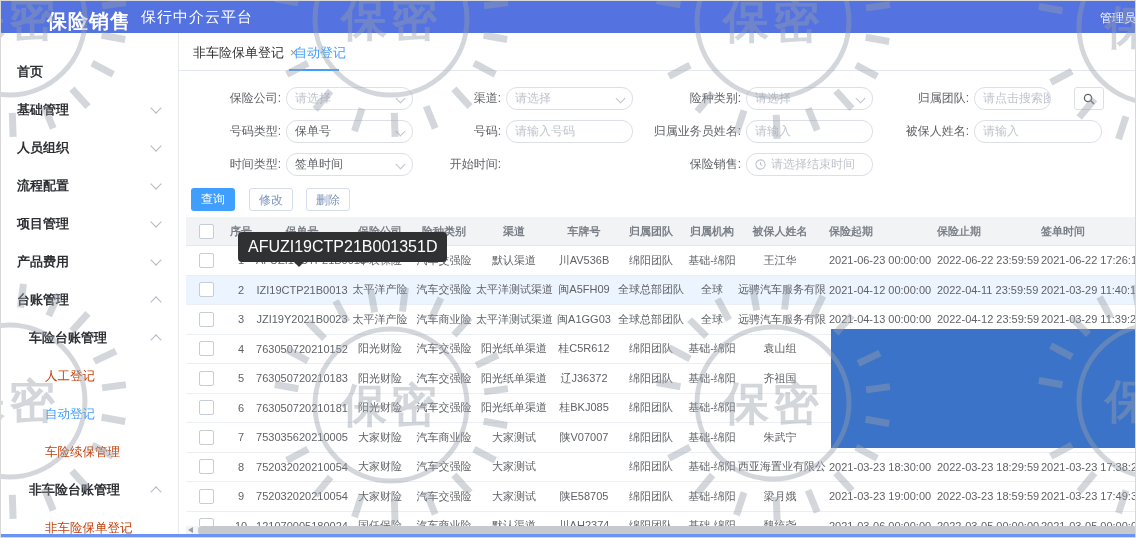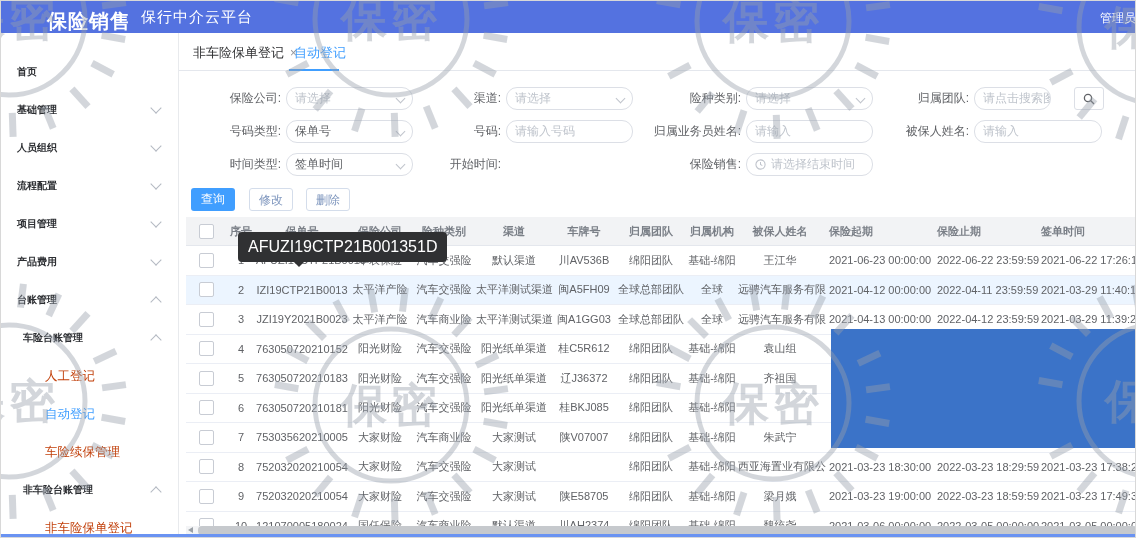--- a/index.html
+++ b/index.html
@@ -7,23 +7,23 @@
   .app{position:relative;width:1136px;height:538px;background:#fff;overflow:hidden;border:1px solid #d8d8d8;box-sizing:border-box;}
 
   
   .topbar{position:absolute;left:0;top:0;width:1136px;height:32px;background:#5472e0;color:#fff;}
   .brand{position:absolute;left:46px;top:7px;font-size:20px;font-weight:700;letter-spacing:1px;}
   .platform{position:absolute;left:140px;top:7px;font-size:15px;letter-spacing:1px;}
   .topuser{position:absolute;left:1099px;top:9px;font-size:12px;}
 
   
   .sidebar{position:absolute;left:0;top:32px;width:178px;height:501px;background:#fff;border-right:1px solid #e8eaed;box-sizing:border-box;padding-top:20px;}
-  .side-item{height:38px;display:flex;align-items:center;font-size:10px;color:#2d2f33;cursor:pointer;position:relative;}
+  .side-item{height:38px;display:flex;align-items:center;font-size:13px;color:#2d2f33;cursor:pointer;position:relative;}
   .side-item.top{padding-left:16px;font-weight:700;}
-  .side-item.sub1{padding-left:22px;font-weight:700;}
+  .side-item.sub1{padding-left:28px;font-weight:700;}
   .side-item.sub2{padding-left:44px;font-weight:400;color:#c2410c;font-size:12.5px;}
   .side-item.active{color:#409eff;}
   .chev{position:absolute;right:18px;width:7px;height:7px;border-right:1.5px solid #b4b9c2;border-bottom:1.5px solid #b4b9c2;}
   .chev.down{transform:rotate(45deg);margin-top:-4px;}
   .chev.up{transform:rotate(-135deg);margin-top:4px;}
 
   
   .tabsbar{position:absolute;left:178px;top:32px;width:958px;height:38px;background:#fff;border-bottom:1px solid #e4e7ed;box-sizing:border-box;}
   .tab1{position:absolute;left:14px;top:11px;font-size:13px;color:#303133;cursor:pointer;}
   .tab1 .x{color:#909399;margin-left:6px;font-size:12px;}

